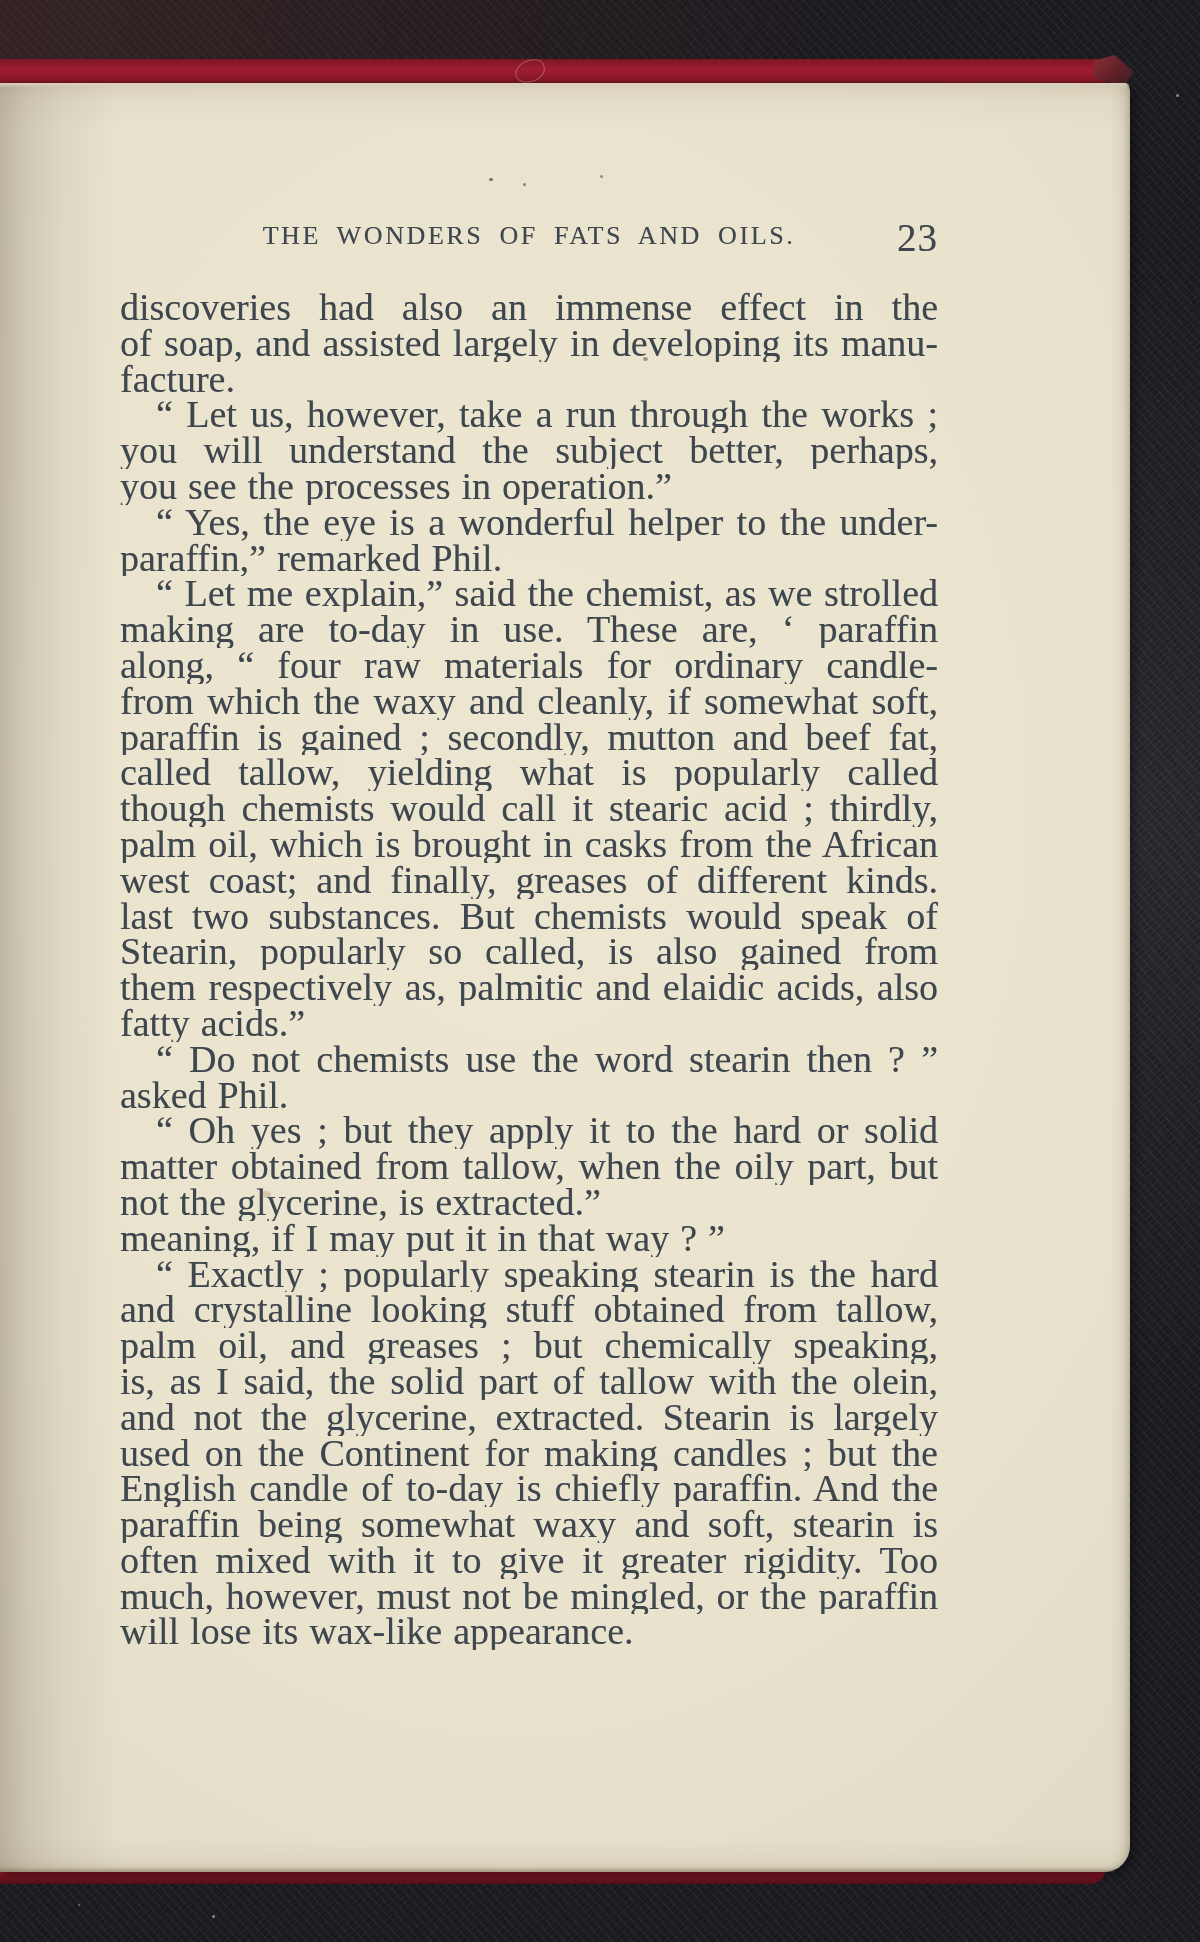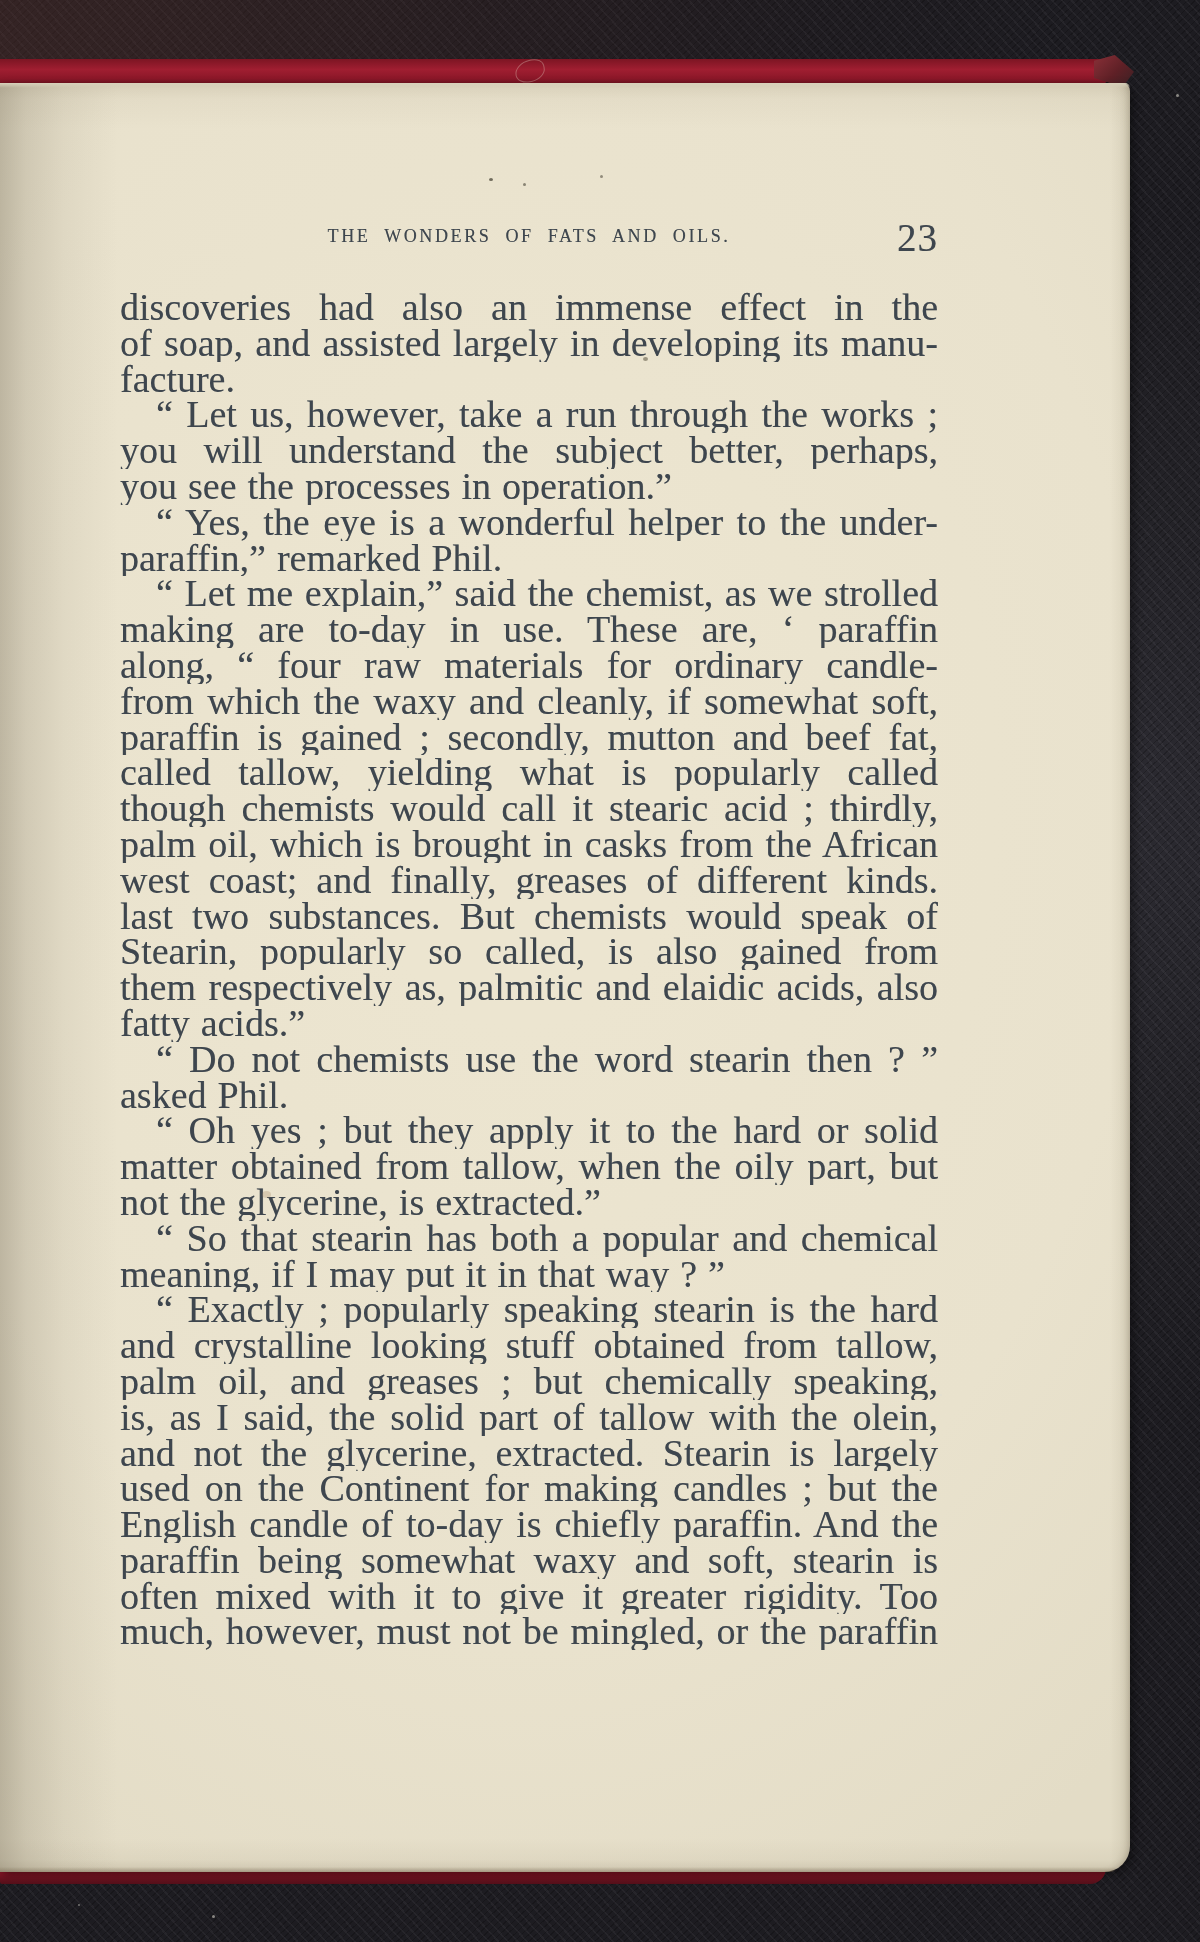--- a/index.html
+++ b/index.html
@@ -63,21 +63,21 @@
   .page::after{
     content:"";position:absolute;left:0;bottom:0;right:14px;height:5px;
     background:linear-gradient(0deg, rgba(120,105,80,0.45), rgba(120,105,80,0));
     border-bottom-right-radius:26px;
   }
   .header-row{
     position:absolute;left:120px;top:136px;width:818px;height:36px;color:var(--ink);
   }
   .running-title{
     display:block;text-align:center;
-    font-size:18px;line-height:34px;letter-spacing:2.6px;word-spacing:7px;
+    font-size:26px;line-height:34px;letter-spacing:2.6px;word-spacing:7px;
     text-shadow:0.2px 0.2px 0.4px rgba(62,70,78,0.45);
   }
   .page-number{
     position:absolute;right:0;top:-4px;font-size:39px;letter-spacing:1px;
     text-shadow:0.2px 0.2px 0.4px rgba(62,70,78,0.45);
   }
   .text-block{
     position:absolute;left:120px;top:207px;width:818px;color:var(--ink);
     font-size:38px;word-spacing:1.5px;
     text-shadow:0.2px 0.2px 0.4px rgba(62,70,78,0.40);
@@ -134,32 +134,32 @@
         <div class="line">west coast; and finally, greases of different kinds.</div>
         <div class="line">last two substances. But chemists would speak of</div>
         <div class="line">Stearin, popularly so called, is also gained from these</div>
         <div class="line">them respectively as, palmitic and elaidic acids, also</div>
         <div class="line end">fatty acids.”</div>
         <div class="line indent">“ Do not chemists use the word stearin then ? ”</div>
         <div class="line end">asked Phil.</div>
         <div class="line indent">“ Oh yes ; but they apply it to the hard or solid</div>
         <div class="line">matter obtained from tallow, when the oily part, but</div>
         <div class="line end">not the glycerine, is extracted.”</div>
-        <div class="line indent">“ So that stearin has both a popular and chemical</div>
         <div class="line end">meaning, if I may put it in that way ? ”</div>
         <div class="line indent">“ Exactly ; popularly speaking stearin is the hard</div>
         <div class="line">and crystalline looking stuff obtained from tallow,</div>
         <div class="line">palm oil, and greases ; but chemically speaking, stearin</div>
         <div class="line">is, as I said, the solid part of tallow with the olein,</div>
         <div class="line">and not the glycerine, extracted. Stearin is largely</div>
         <div class="line">used on the Continent for making candles ; but the</div>
         <div class="line">English candle of to-day is chiefly paraffin. And the</div>
         <div class="line">paraffin being somewhat waxy and soft, stearin is</div>
         <div class="line">often mixed with it to give it greater rigidity. Too</div>
         <div class="line">much, however, must not be mingled, or the paraffin</div>
+        <div class="line end">will lose its wax-like appearance.</div>
       </div>
     <div class="speck s1"></div>
     <div class="speck s2"></div>
     <div class="speck s3"></div>
     <div class="speck s4"></div>
     <div class="speck s5"></div>
   </div>
 
   <div class="speck s6"></div>
   <div class="speck s7"></div>

